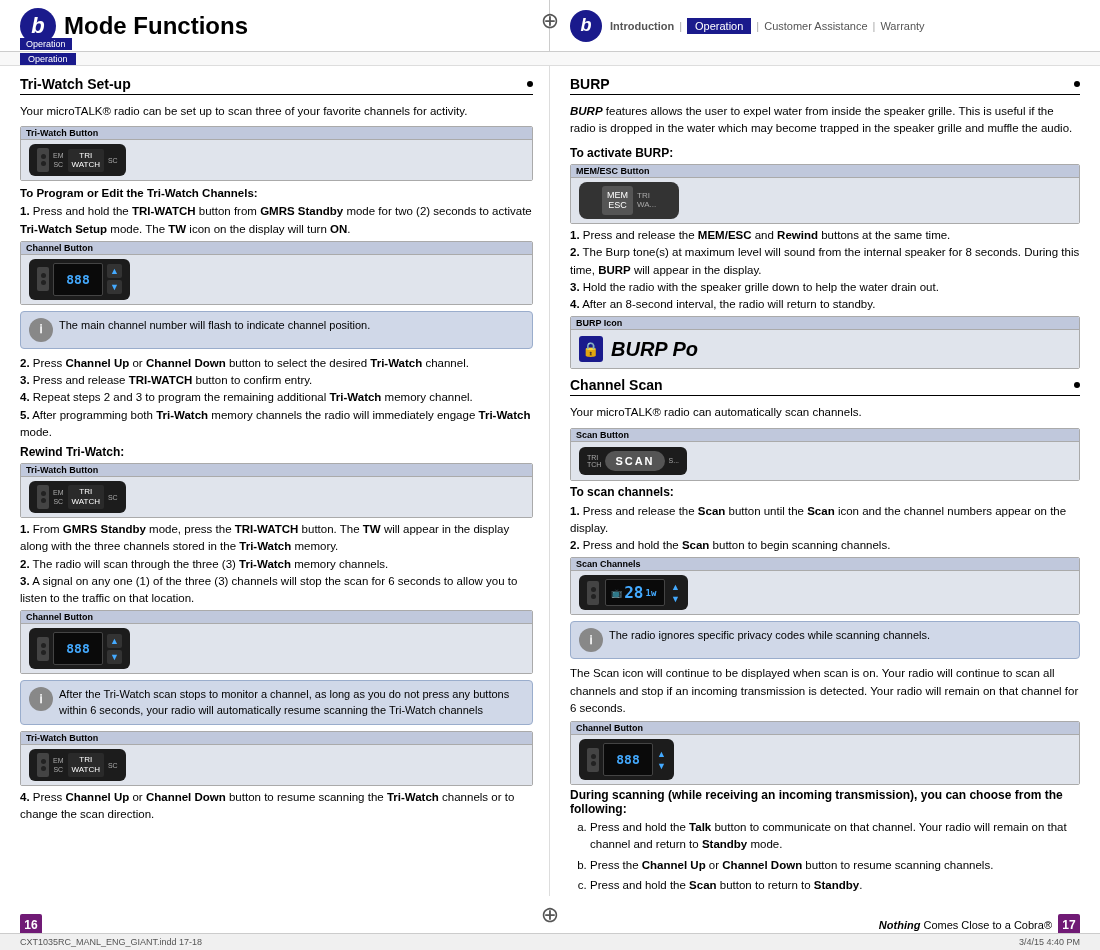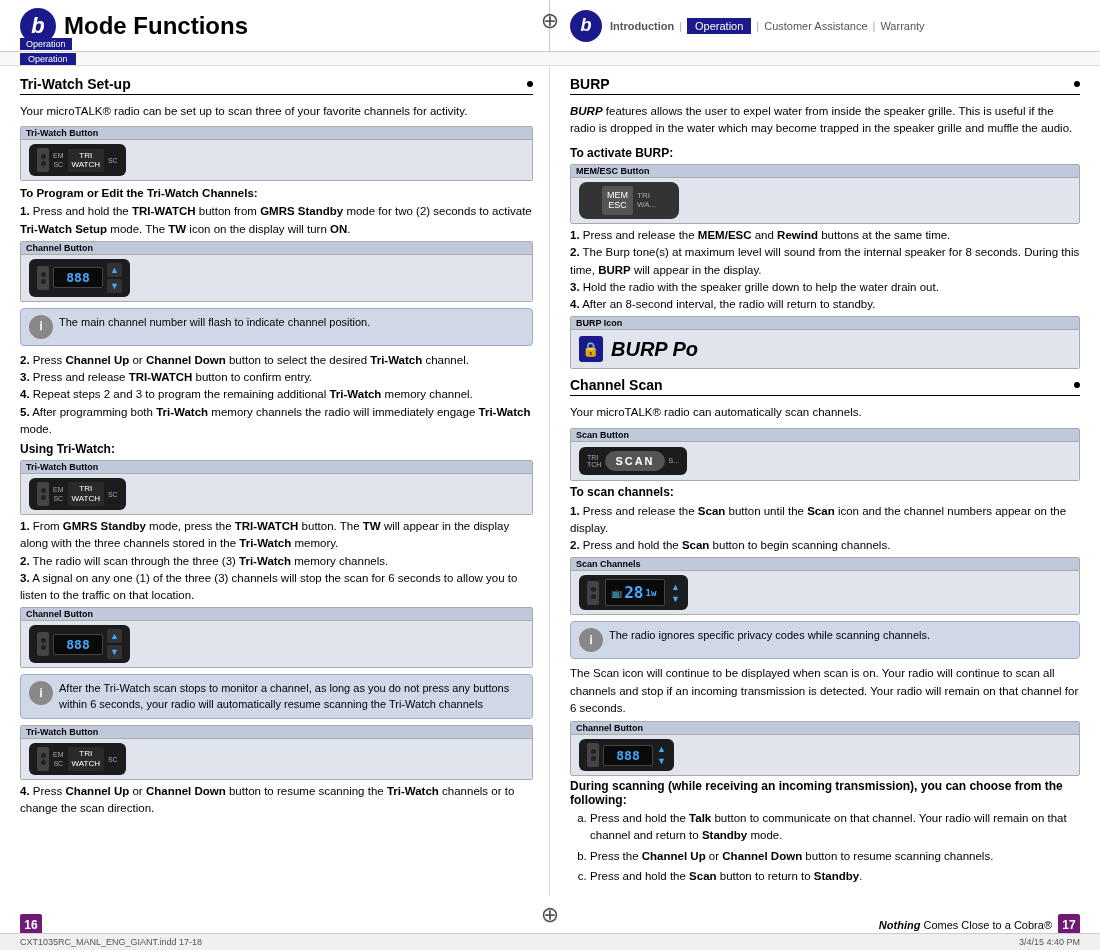--- a/index.html
+++ b/index.html
@@ -168,21 +168,21 @@
       padding: 4px 8px;
       display: flex;
       align-items: center;
       gap: 4px;
       color: white;
     }
     .radio-screen {
       background: #0a0a0a;
       border: 1px solid #444;
       border-radius: 2px;
-      padding: 2px 4px;
+      padding: 8px 4px;
       min-width: 50px;
       text-align: center;
     }
     .screen-text {
       color: #4af;
       font-size: 13px;
       font-weight: bold;
       font-family: monospace;
     }
     .side-btn {
@@ -409,21 +409,21 @@
       <span>The main channel number will flash to indicate channel position.</span>
     </div>
 
     <div style="font-size:11.5px; line-height:1.5;">
       <p><span class="inline-bold">2.</span> Press <span class="inline-bold">Channel Up</span> or <span class="inline-bold">Channel Down</span> button to select the desired <span class="inline-bold">Tri-Watch</span> channel.</p>
       <p><span class="inline-bold">3.</span> Press and release <span class="inline-bold">TRI-WATCH</span> button to confirm entry.</p>
       <p><span class="inline-bold">4.</span> Repeat steps 2 and 3 to program the remaining additional <span class="inline-bold">Tri-Watch</span> memory channel.</p>
       <p><span class="inline-bold">5.</span> After programming both <span class="inline-bold">Tri-Watch</span> memory channels the radio will immediately engage <span class="inline-bold">Tri-Watch</span> mode.</p>
     </div>
 
-    <p class="instruction-label" style="font-size:12px; margin-top:4px;">Using Tri-Watch:</p>
+    <p class="instruction-label" style="font-size:12px; margin-top:4px;">Rewind Tri-Watch:</p>
 
     <div class="img-container">
       <div class="img-label-bar">Tri-Watch Button</div>
       <div class="img-body">
         <div class="radio-device">
           <div class="side-btn">
               <div class="side-btn-dot"></div>
               <div class="side-btn-dot"></div>
             </div>
           <div style="display:flex; flex-direction:column; gap:2px; align-items:center;">

